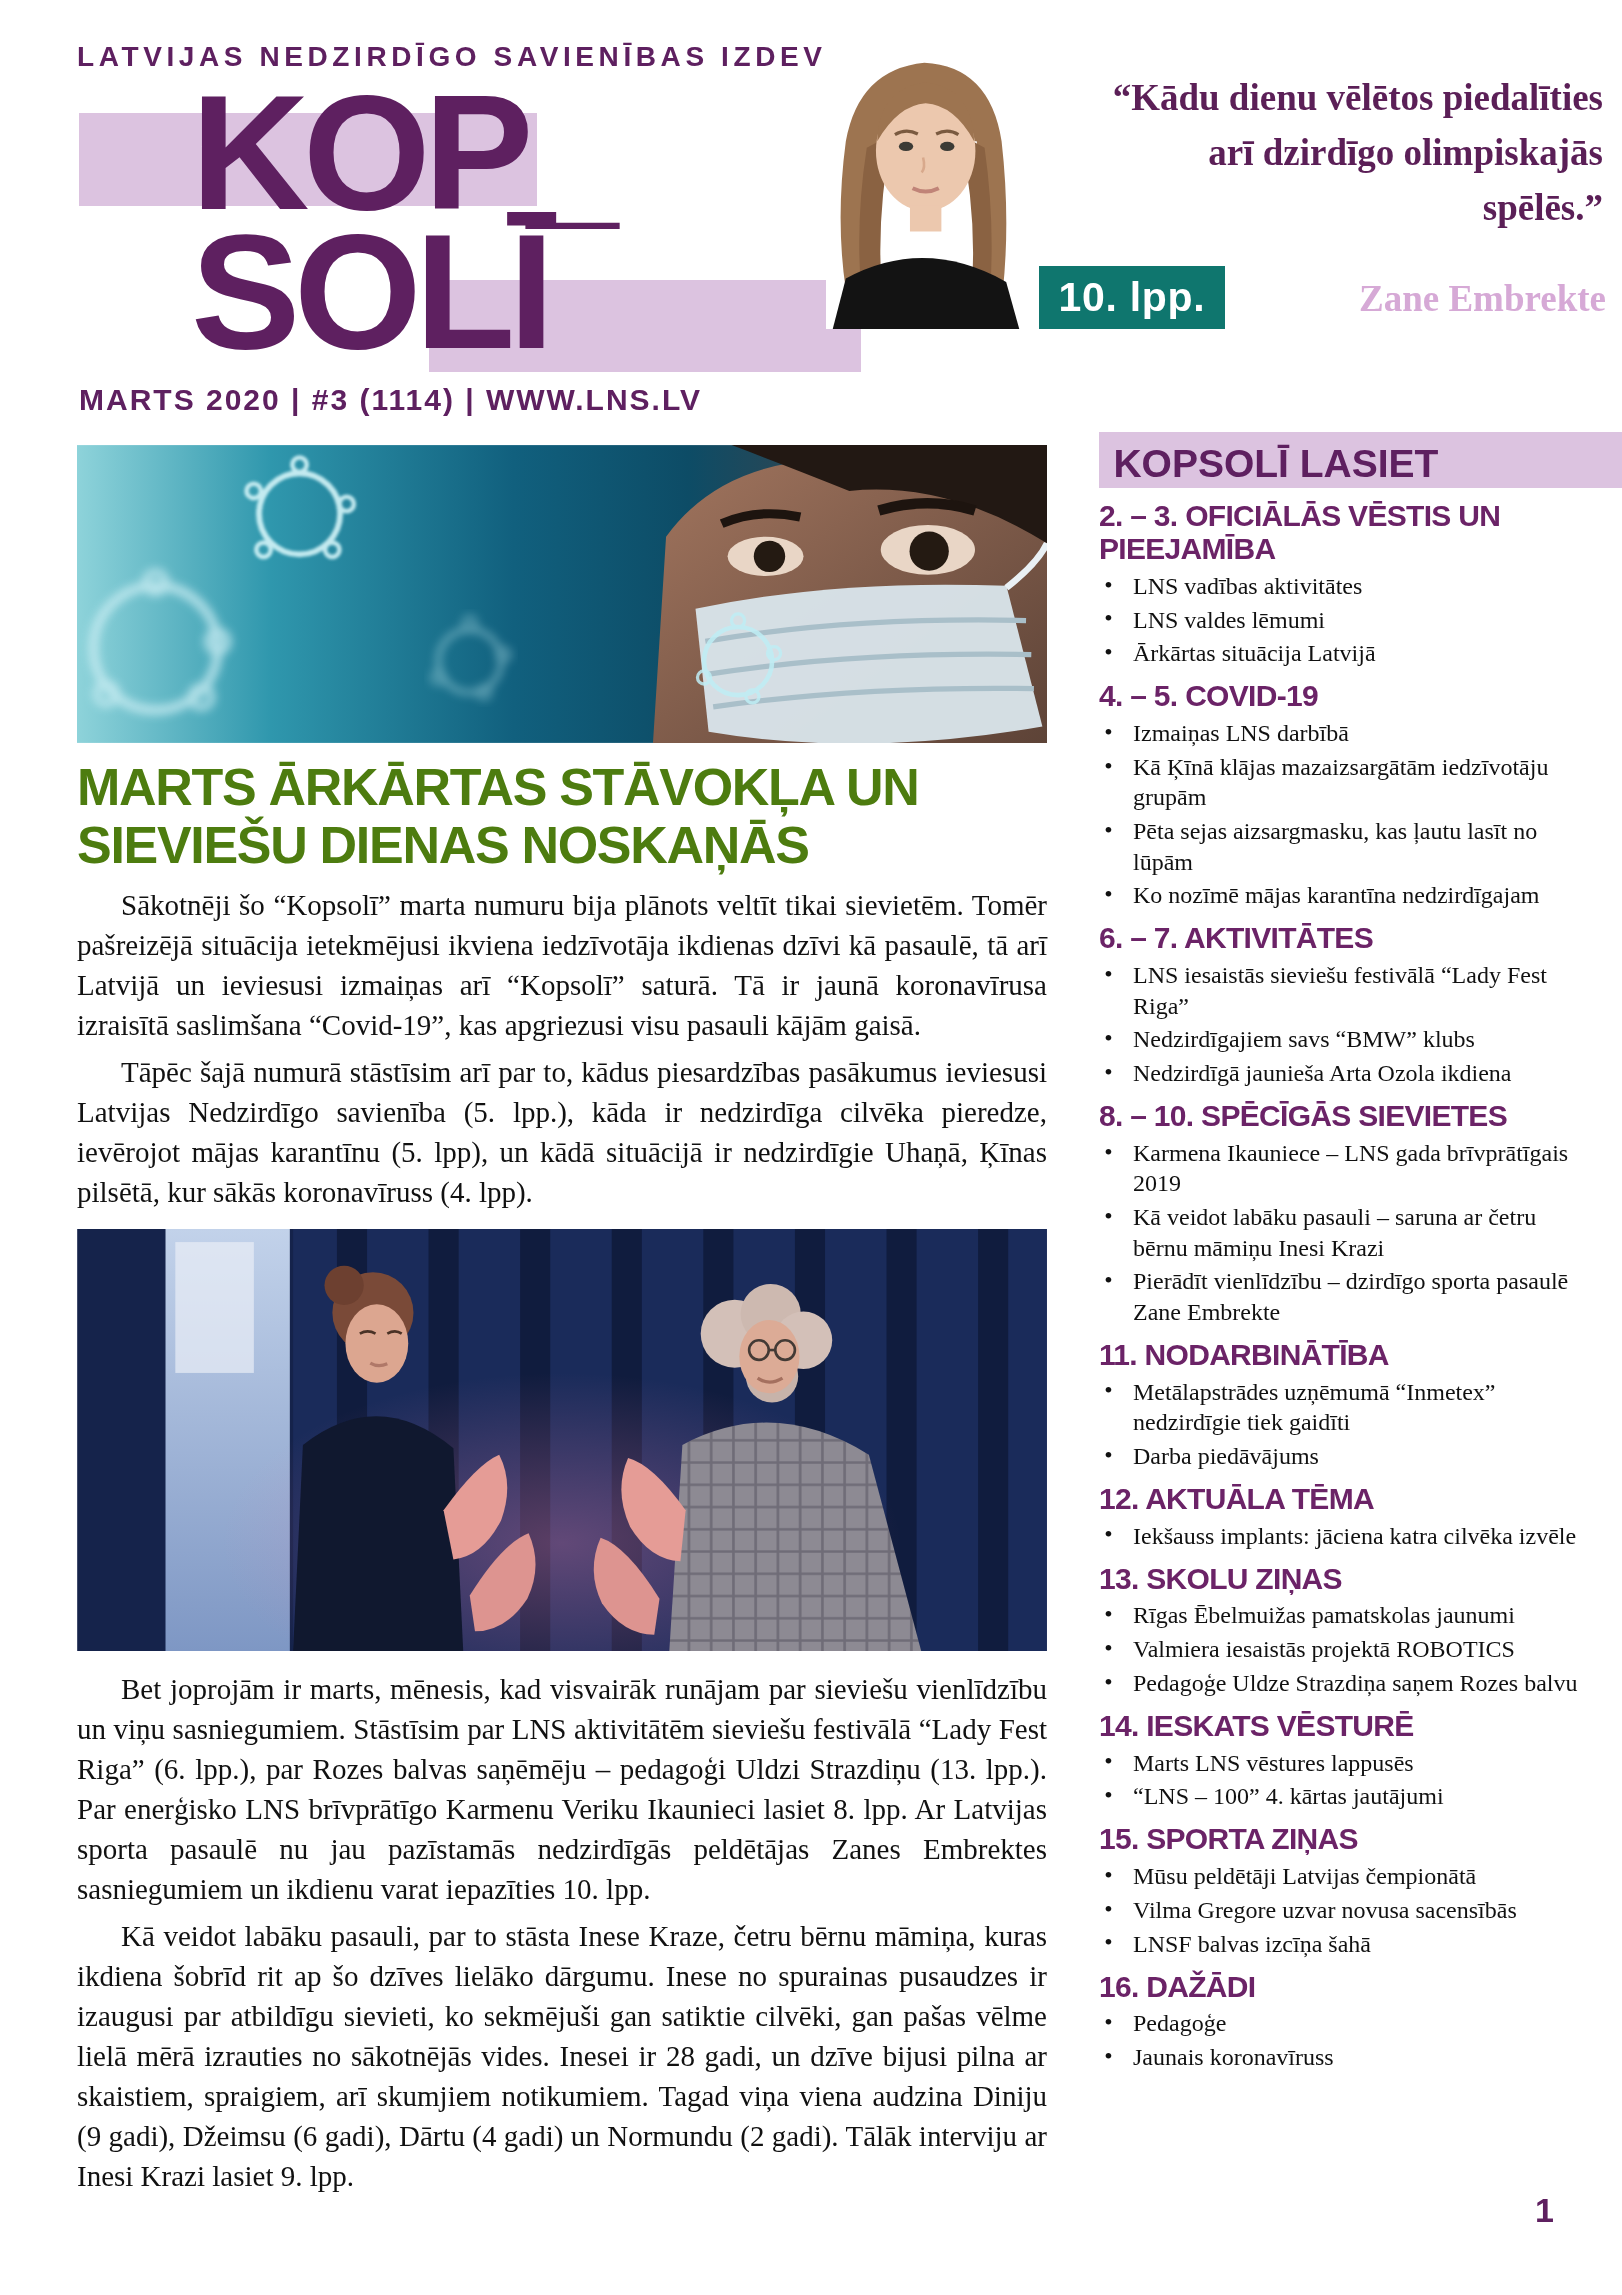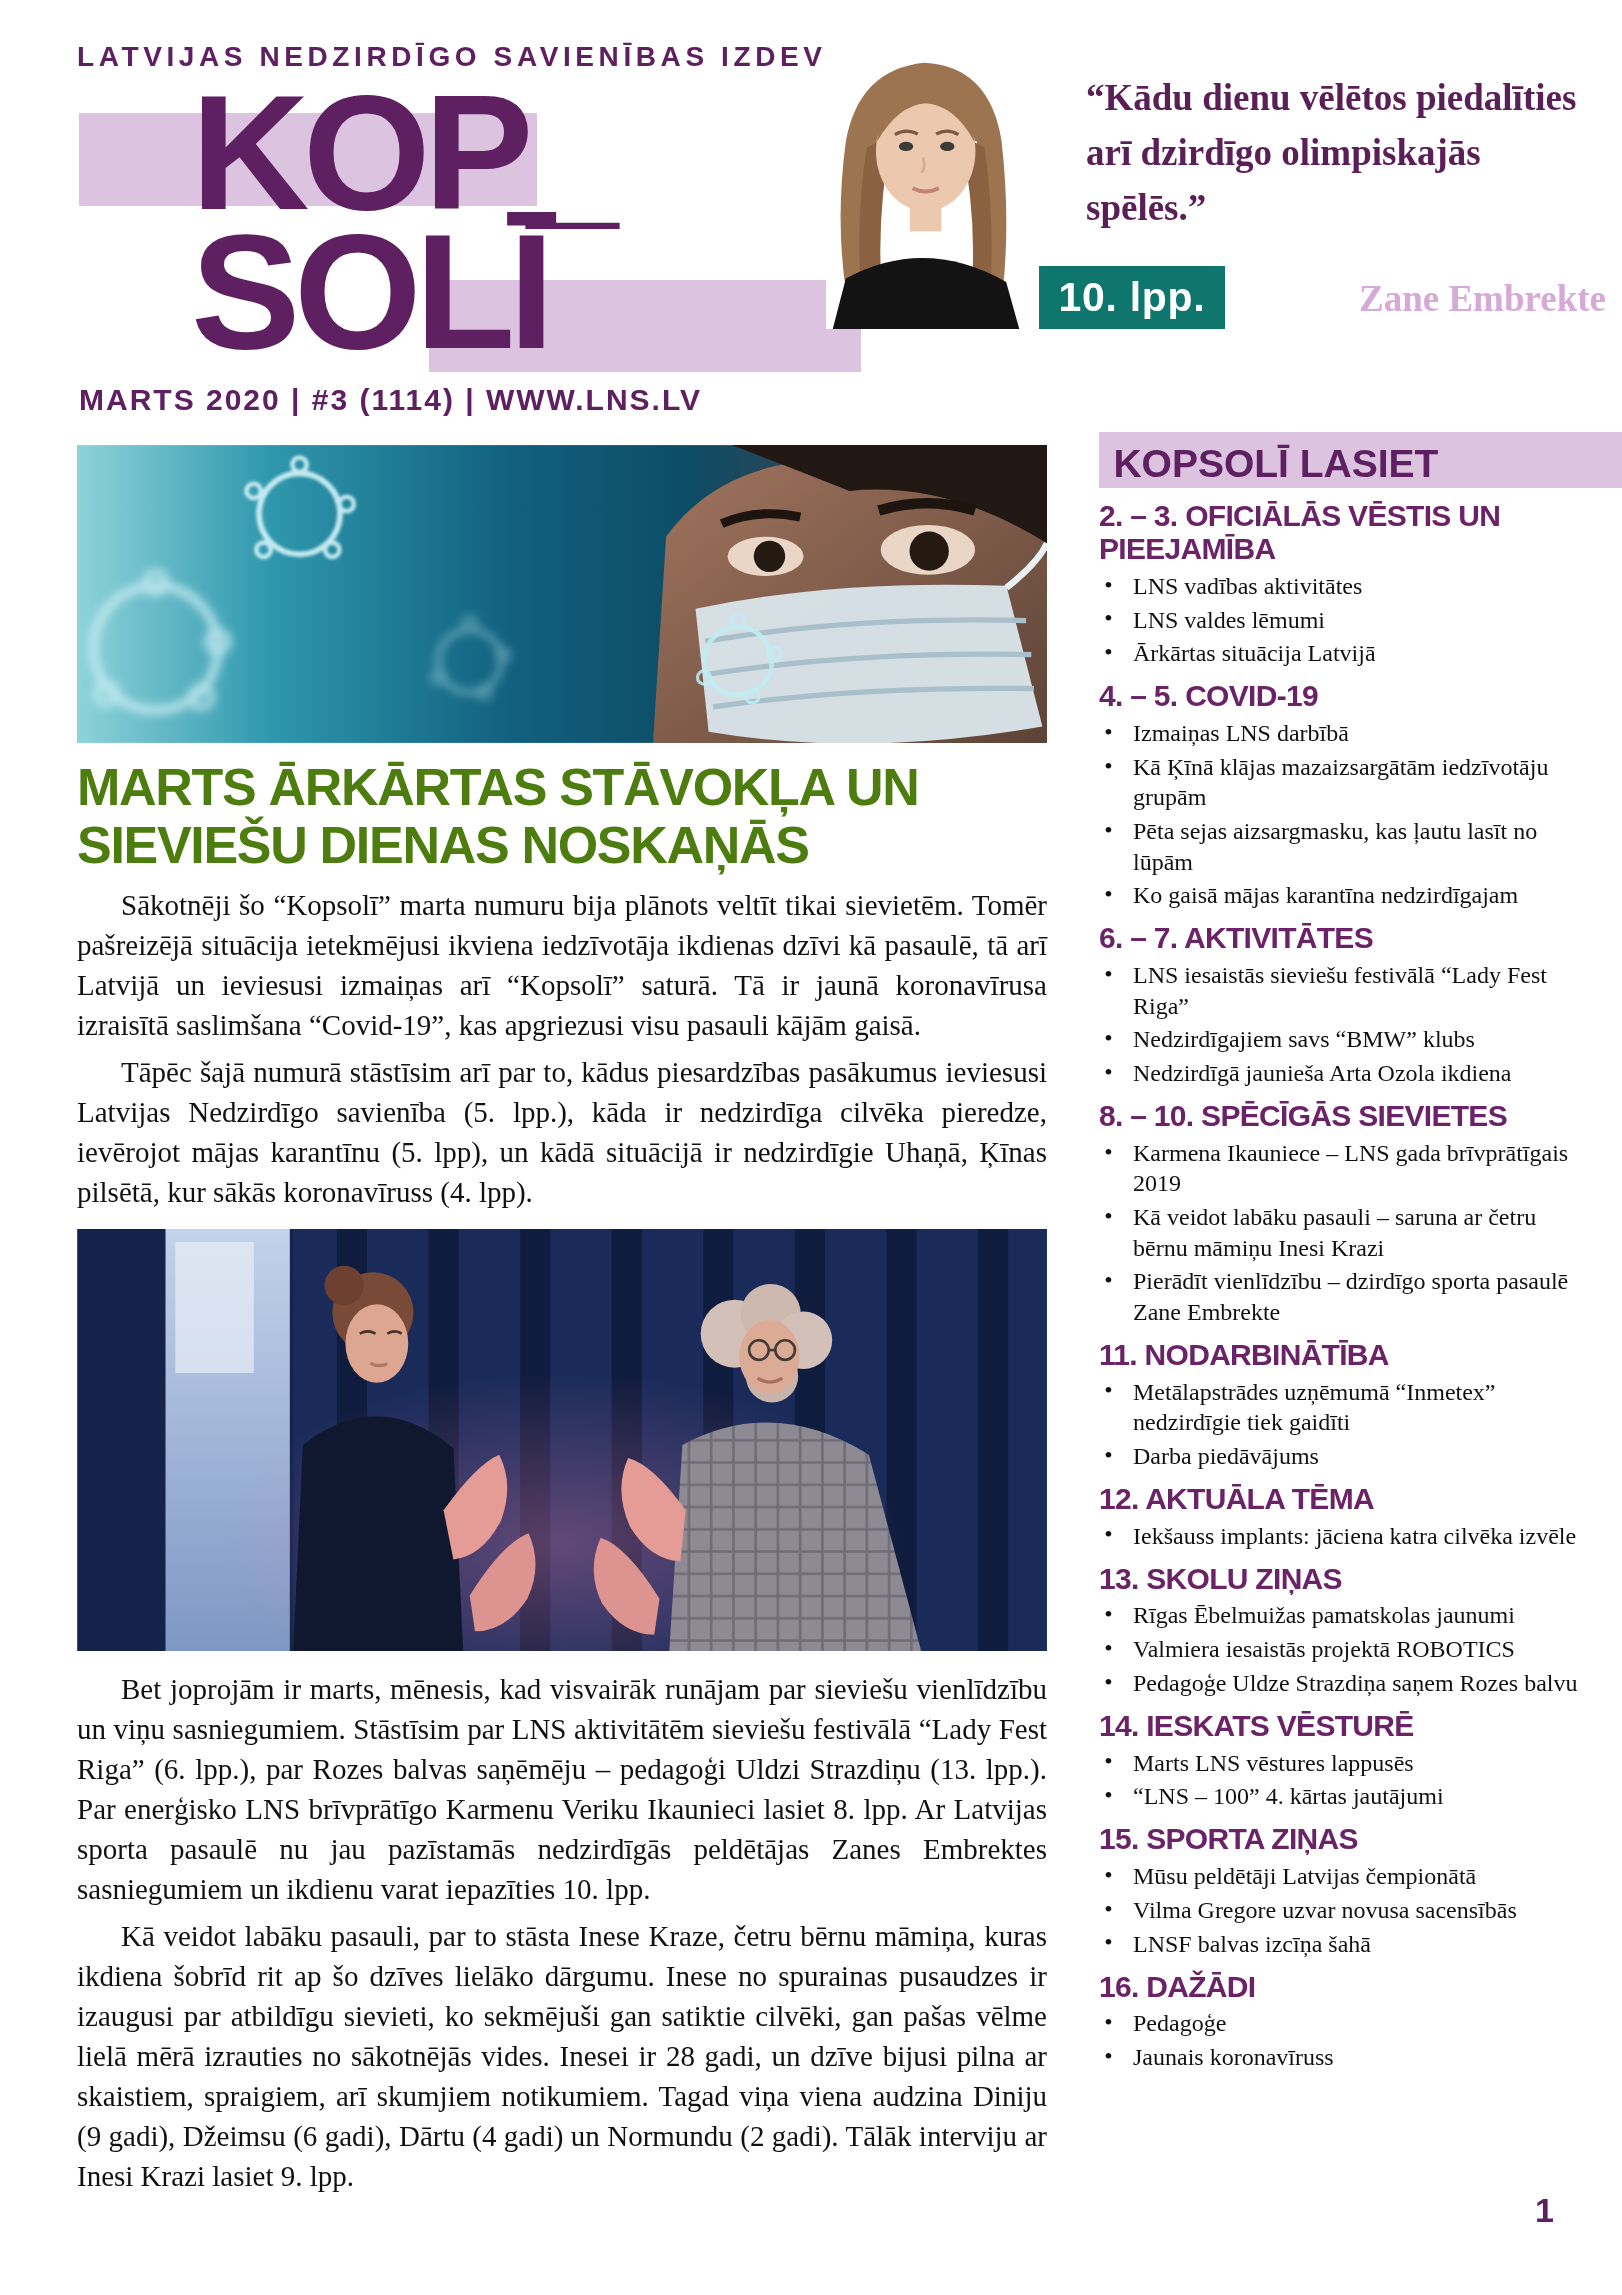--- a/index.html
+++ b/index.html
@@ -14,21 +14,21 @@
   .band-soli{left:429px;top:280px;width:432px;height:92px;}
   .logo-line{position:absolute;font-weight:bold;color:#5e2060;letter-spacing:-6.5px;
              font-size:164px;line-height:151px;}
   .logo-kop{left:191px;top:77px;}
   .logo-soli{left:191px;top:216px;}
   .dateline{position:absolute;left:79px;top:383px;font-size:30px;font-weight:bold;
             letter-spacing:2px;color:#5e2060;}
 
   
   .portrait{position:absolute;left:826px;top:43px;width:200px;height:286px;background:#fff;}
-  .quote{position:absolute;left:1086px;top:71px;width:517px;text-align:left;
+  .quote{position:absolute;left:1086px;top:71px;width:517px;text-align:right;
          font-family:"Liberation Serif",serif;font-weight:bold;font-size:37px;
          line-height:1.48;color:#5b1f57;}
   .quote-author{position:absolute;left:1230px;top:277px;width:376px;text-align:right;
          font-family:"Liberation Serif",serif;font-weight:bold;font-size:37px;color:#d6a9d6;}
   .page-badge{position:absolute;left:1039px;top:266px;background:#0f766e;color:#fff;
          font-size:41px;font-weight:bold;padding:7.9px 19.6px;letter-spacing:0.7px;}
 
   
   .top-photo{position:absolute;left:77px;top:445px;width:970px;height:298px;overflow:hidden;}
   .mid-photo{position:absolute;left:77px;top:1229px;width:970px;height:422px;overflow:hidden;}
@@ -242,21 +242,21 @@
           </ul>
         </section>
 
         <section class="toc-section">
           <h3 class="toc-heading">4. – 5. COVID-19</h3>
           <ul class="toc-items">
 
           <li class="toc-item">Izmaiņas LNS darbībā</li>
             <li class="toc-item">Kā Ķīnā klājas mazaizsargātām iedzīvotāju grupām</li>
             <li class="toc-item">Pēta sejas aizsargmasku, kas ļautu lasīt no lūpām</li>
-            <li class="toc-item">Ko gaisā mājas karantīna nedzirdīgajam</li>
+            <li class="toc-item">Ko nozīmē mājas karantīna nedzirdīgajam</li>
           </ul>
         </section>
 
         <section class="toc-section">
           <h3 class="toc-heading">6. – 7. AKTIVITĀTES</h3>
           <ul class="toc-items">
 
           <li class="toc-item">LNS iesaistās sieviešu festivālā “Lady Fest Riga”</li>
             <li class="toc-item">Nedzirdīgajiem savs “BMW” klubs</li>
             <li class="toc-item">Nedzirdīgā jaunieša Arta Ozola ikdiena</li>

